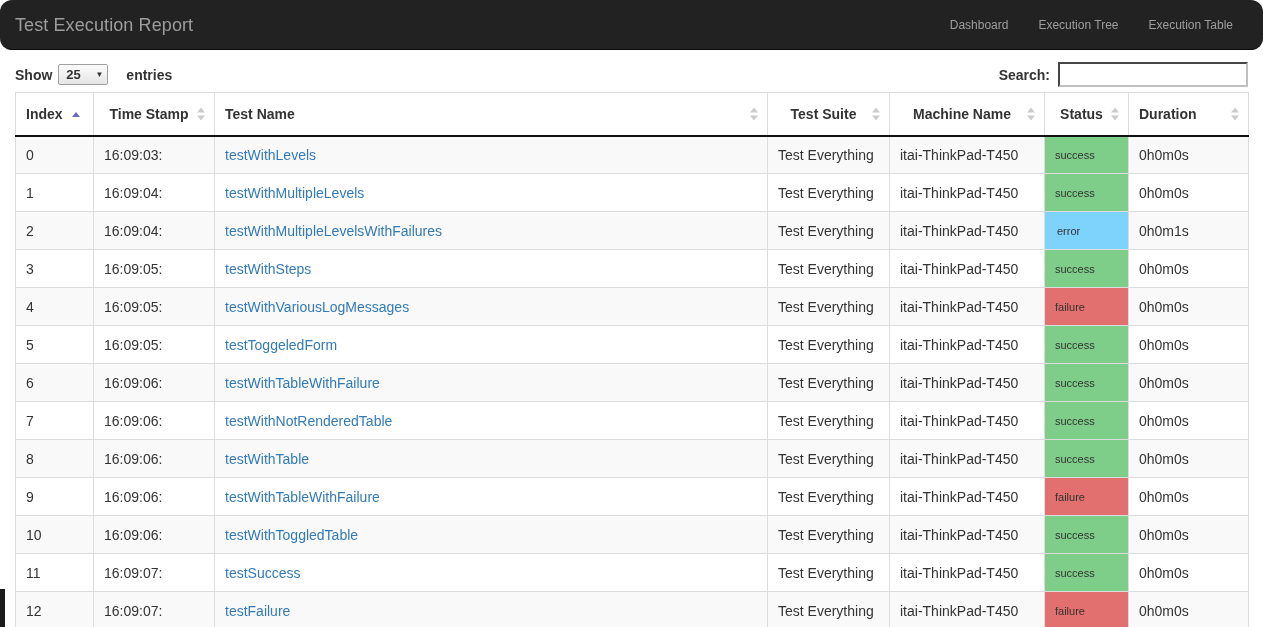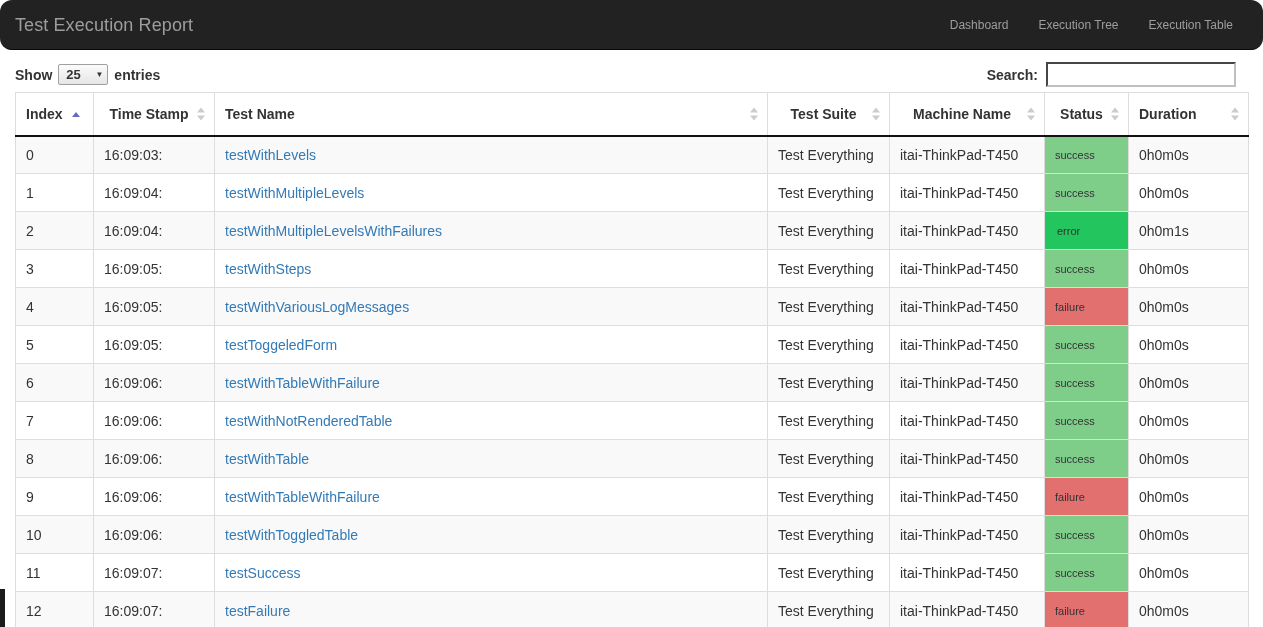--- a/index.html
+++ b/index.html
@@ -72,21 +72,21 @@
     position: absolute;
     left: 0;
     top: 14px;
     font-weight: bold;
     font-size: 14px;
     color: #333;
     display: flex;
     align-items: center;
   }
   .dt-length .lbl { margin-right: 6px; }
-  .dt-length .lbl2 { margin-left: 6px; }
+  .dt-length .lbl2 { margin-left: 18px; }
   .fake-select {
     display: inline-flex;
     align-items: center;
     justify-content: space-between;
     height: 21px;
     min-width: 50px;
     padding: 0 4px 0 7px;
     border: 1px solid #a0a0a0;
     border-radius: 2px;
     background: linear-gradient(to bottom, #fbfbfb 0%, #e6e6e6 100%);
@@ -97,21 +97,21 @@
     cursor: default;
   }
   .fake-select .caret-glyph {
     font-size: 8px;
     margin-left: 10px;
     color: #333;
     line-height: 1;
   }
   .dt-filter {
     position: absolute;
-    right: 12px;
+    right: 0;
     top: 12px;
     font-weight: bold;
     font-size: 14px;
     color: #333;
     display: flex;
     align-items: center;
   }
   .dt-filter .lbl { margin-right: 8px; }
   .dt-filter input {
     width: 190px;
@@ -358,21 +358,21 @@
           </td>
           <td>0h0m0s</td>
         </tr>
         <tr class="odd">
           <td>2</td>
           <td>16:09:04:</td>
           <td><a href="#">testWithMultipleLevelsWithFailures</a></td>
           <td>Test Everything</td>
           <td>itai-ThinkPad-T450</td>
           <td class="status-cell">
-            <div class="status-fill" style="background: #22c55e; padding-left: 12px;">error</div>
+            <div class="status-fill" style="background: #7dd3fc; padding-left: 12px;">error</div>
           </td>
           <td>0h0m1s</td>
         </tr>
         <tr class="even">
           <td>3</td>
           <td>16:09:05:</td>
           <td><a href="#">testWithSteps</a></td>
           <td>Test Everything</td>
           <td>itai-ThinkPad-T450</td>
           <td class="status-cell">

